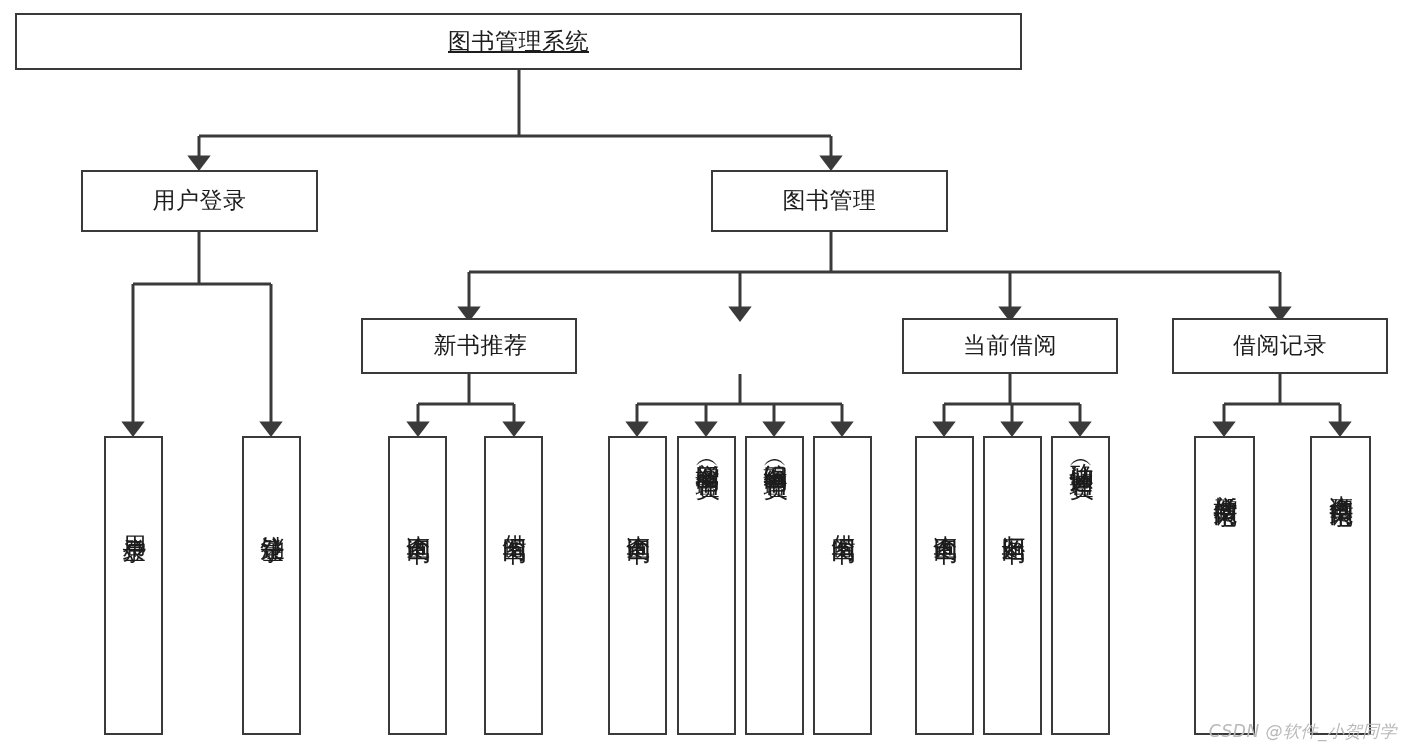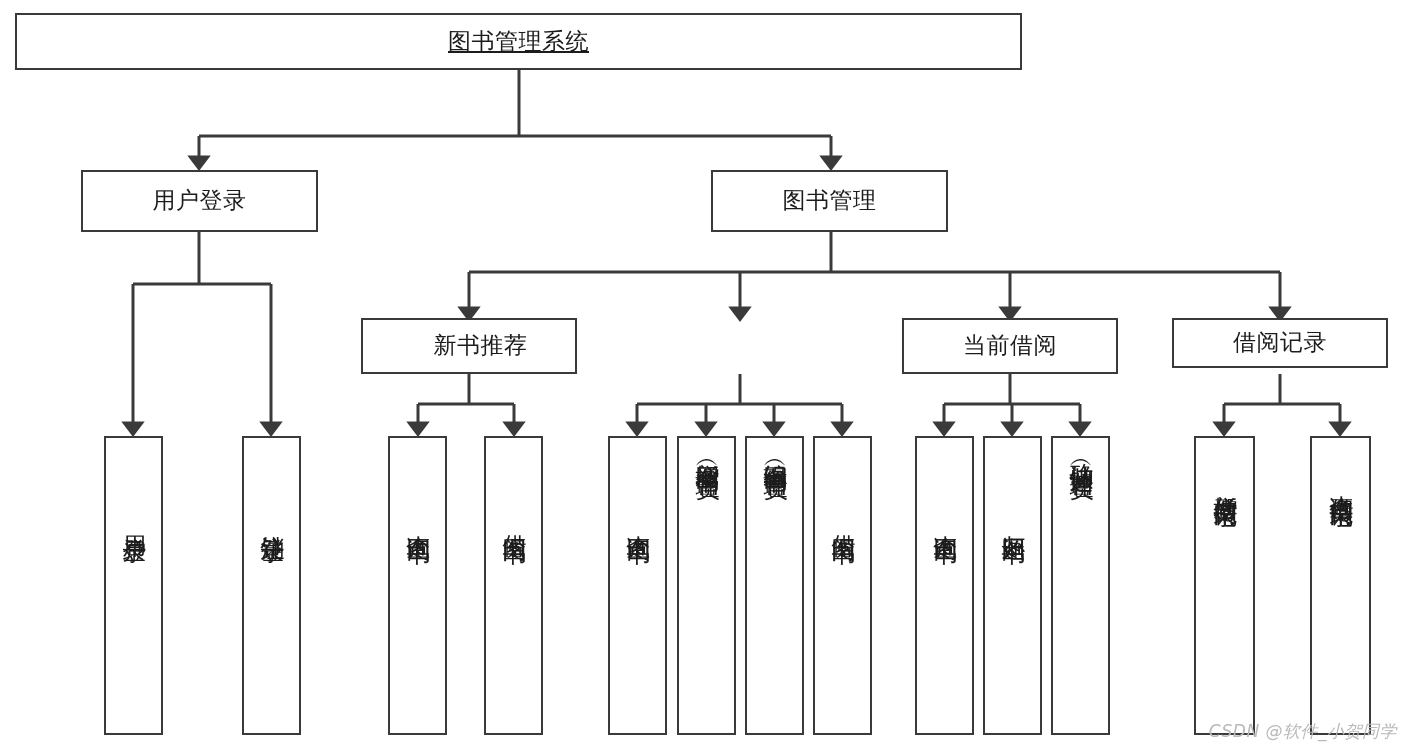--- a/index.html
+++ b/index.html
@@ -140,21 +140,21 @@
 
   <div class="node horiz" style="left:361px; top:318px; width:216px; height:56px;padding-left:23px;">
     <span class="node-label">新书推荐</span>
   </div>
 
 
   <div class="node horiz" style="left:902px; top:318px; width:216px; height:56px;">
     <span class="node-label">当前借阅</span>
   </div>
 
-  <div class="node horiz" style="left:1172px; top:318px; width:216px; height:50px;">
+  <div class="node horiz" style="left:1172px; top:318px; width:216px; height:56px;">
     <span class="node-label">借阅记录</span>
   </div>
 
   <div class="node vert" style="left:104px; top:436px; width:59px; height:299px; padding-top:78px;">
     <span class="node-label">用户登录</span>
   </div>
 
   <div class="node vert" style="left:242px; top:436px; width:59px; height:299px; padding-top:78px;">
     <span class="node-label">注销登录</span>
   </div>

